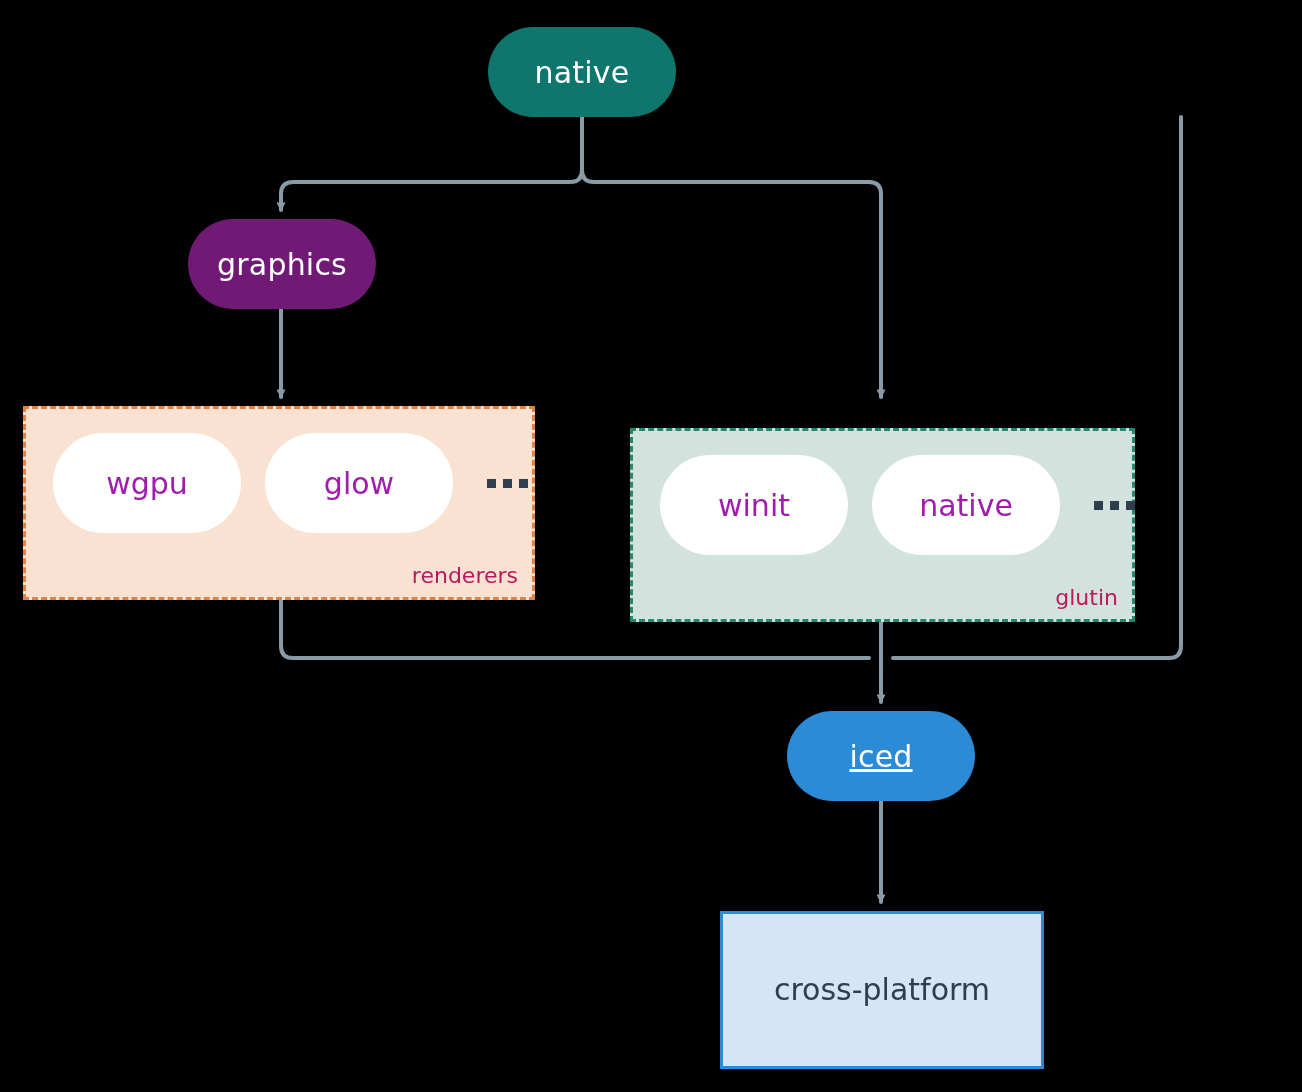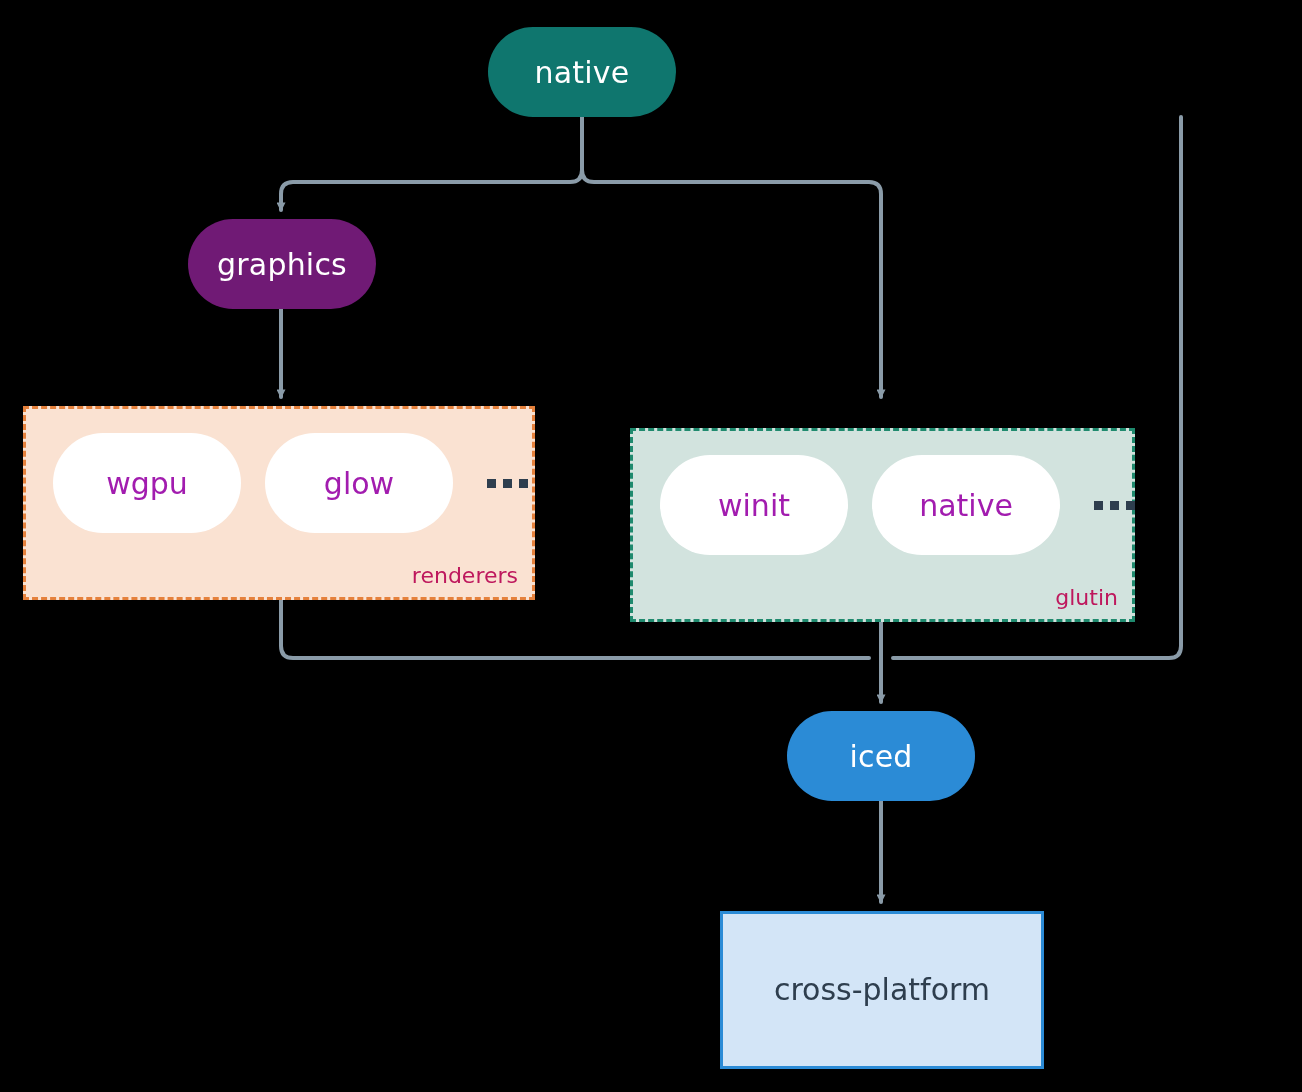--- a/index.html
+++ b/index.html
@@ -64,20 +64,21 @@
     width: 188px;
     height: 90px;
     background: #701a75;
   }
   #node-iced {
     left: 787px;
     top: 711px;
     width: 188px;
     height: 90px;
     background: #2B8BD6;
+    text-decoration: underline;
   }
 
   
   .group {
     position: absolute;
     box-sizing: border-box;
     border-style: dashed;
     border-width: 3px;
   }
   #group-renderers {

